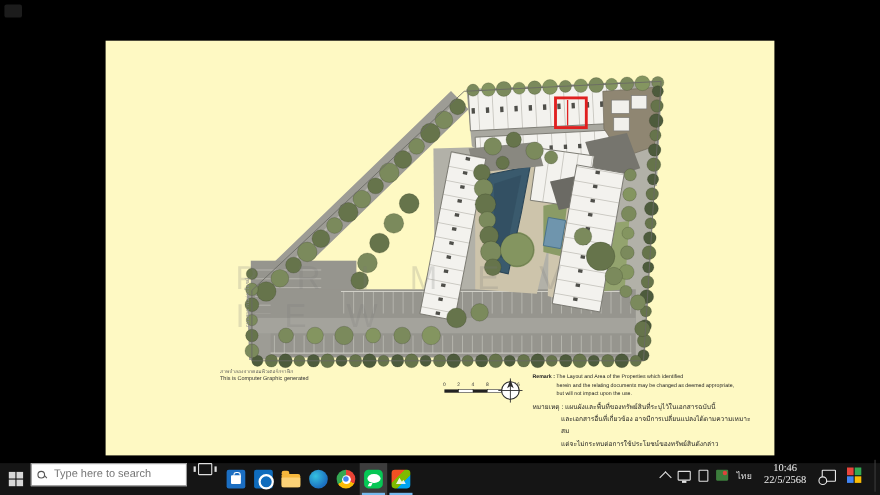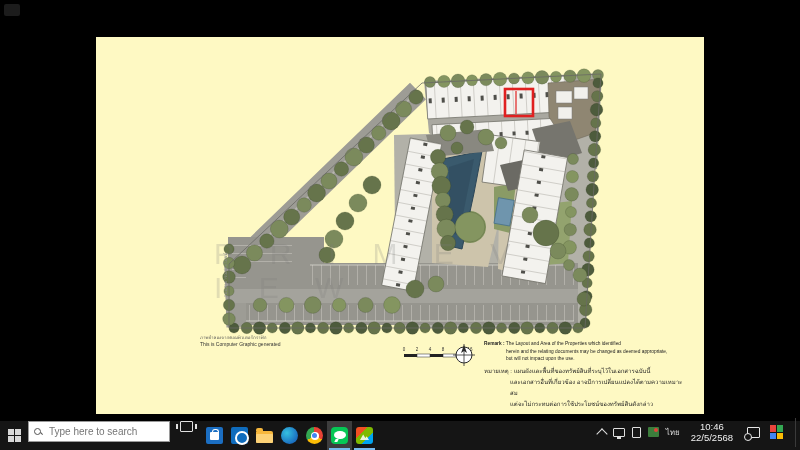--- a/index.html
+++ b/index.html
@@ -66,21 +66,21 @@
   .tb-spacer{flex:1;}
   .tray{display:flex;align-items:center;gap:7px;height:22px;color:#e6e6e6;}
   .chev{width:8px;height:8px;border-left:1.4px solid #e0e0e0;border-top:1.4px solid #e0e0e0;
           transform:rotate(45deg);margin-top:3px;}
   .disp{position:relative;width:12px;height:9px;border:1.2px solid #e0e0e0;border-radius:1px;}
   .disp::after{content:"";position:absolute;left:3px;bottom:-3px;width:4px;height:1.5px;background:#e0e0e0;}
   .doc{width:9px;height:11px;border:1.2px solid #e0e0e0;border-radius:1px;}
   .shot{width:11px;height:10px;background:#3c7d3c;border-radius:1px;position:relative;}
   .shot::after{content:"";position:absolute;right:1px;top:1px;width:4px;height:4px;background:#e0433c;border-radius:50%;}
   .lang{font-size:8px;color:#ddd;min-width:14px;text-align:center;}
-  .clock{font-size:9.5px;line-height:11px;text-align:center;color:#f0f0f0;padding:0 4px;}
+  .clock{font-size:9.5px;line-height:11px;text-align:center;color:#f0f0f0;padding:0 4px;font-family:Liberation Serif, serif;}
   .notif{position:relative;width:13px;height:11px;border:1.2px solid #e8e8e8;border-radius:1px;margin:0 3px;}
   .notif::before{content:"";position:absolute;left:1px;bottom:-4px;width:4px;height:3px;background:#e8e8e8;clip-path:polygon(0 0,100% 0,0 100%);}
   .notif::after{content:"";position:absolute;left:-4px;bottom:-4px;width:6px;height:6px;border:1px solid #e8e8e8;border-radius:50%;background:#151515;}
   .colorful{width:14px;height:14px;display:grid;grid-template-columns:6px 6px;grid-gap:1px;margin-right:4px;}
   .colorful i:nth-child(1){background:#e8453c;} .colorful i:nth-child(2){background:#34a853;}
   .colorful i:nth-child(3){background:#4285f4;} .colorful i:nth-child(4){background:#fbbc05;}
   .showdesk{width:5px;height:29px;border-left:1px solid #3a3a3a;}
 </style>
 </head>
 <body>

